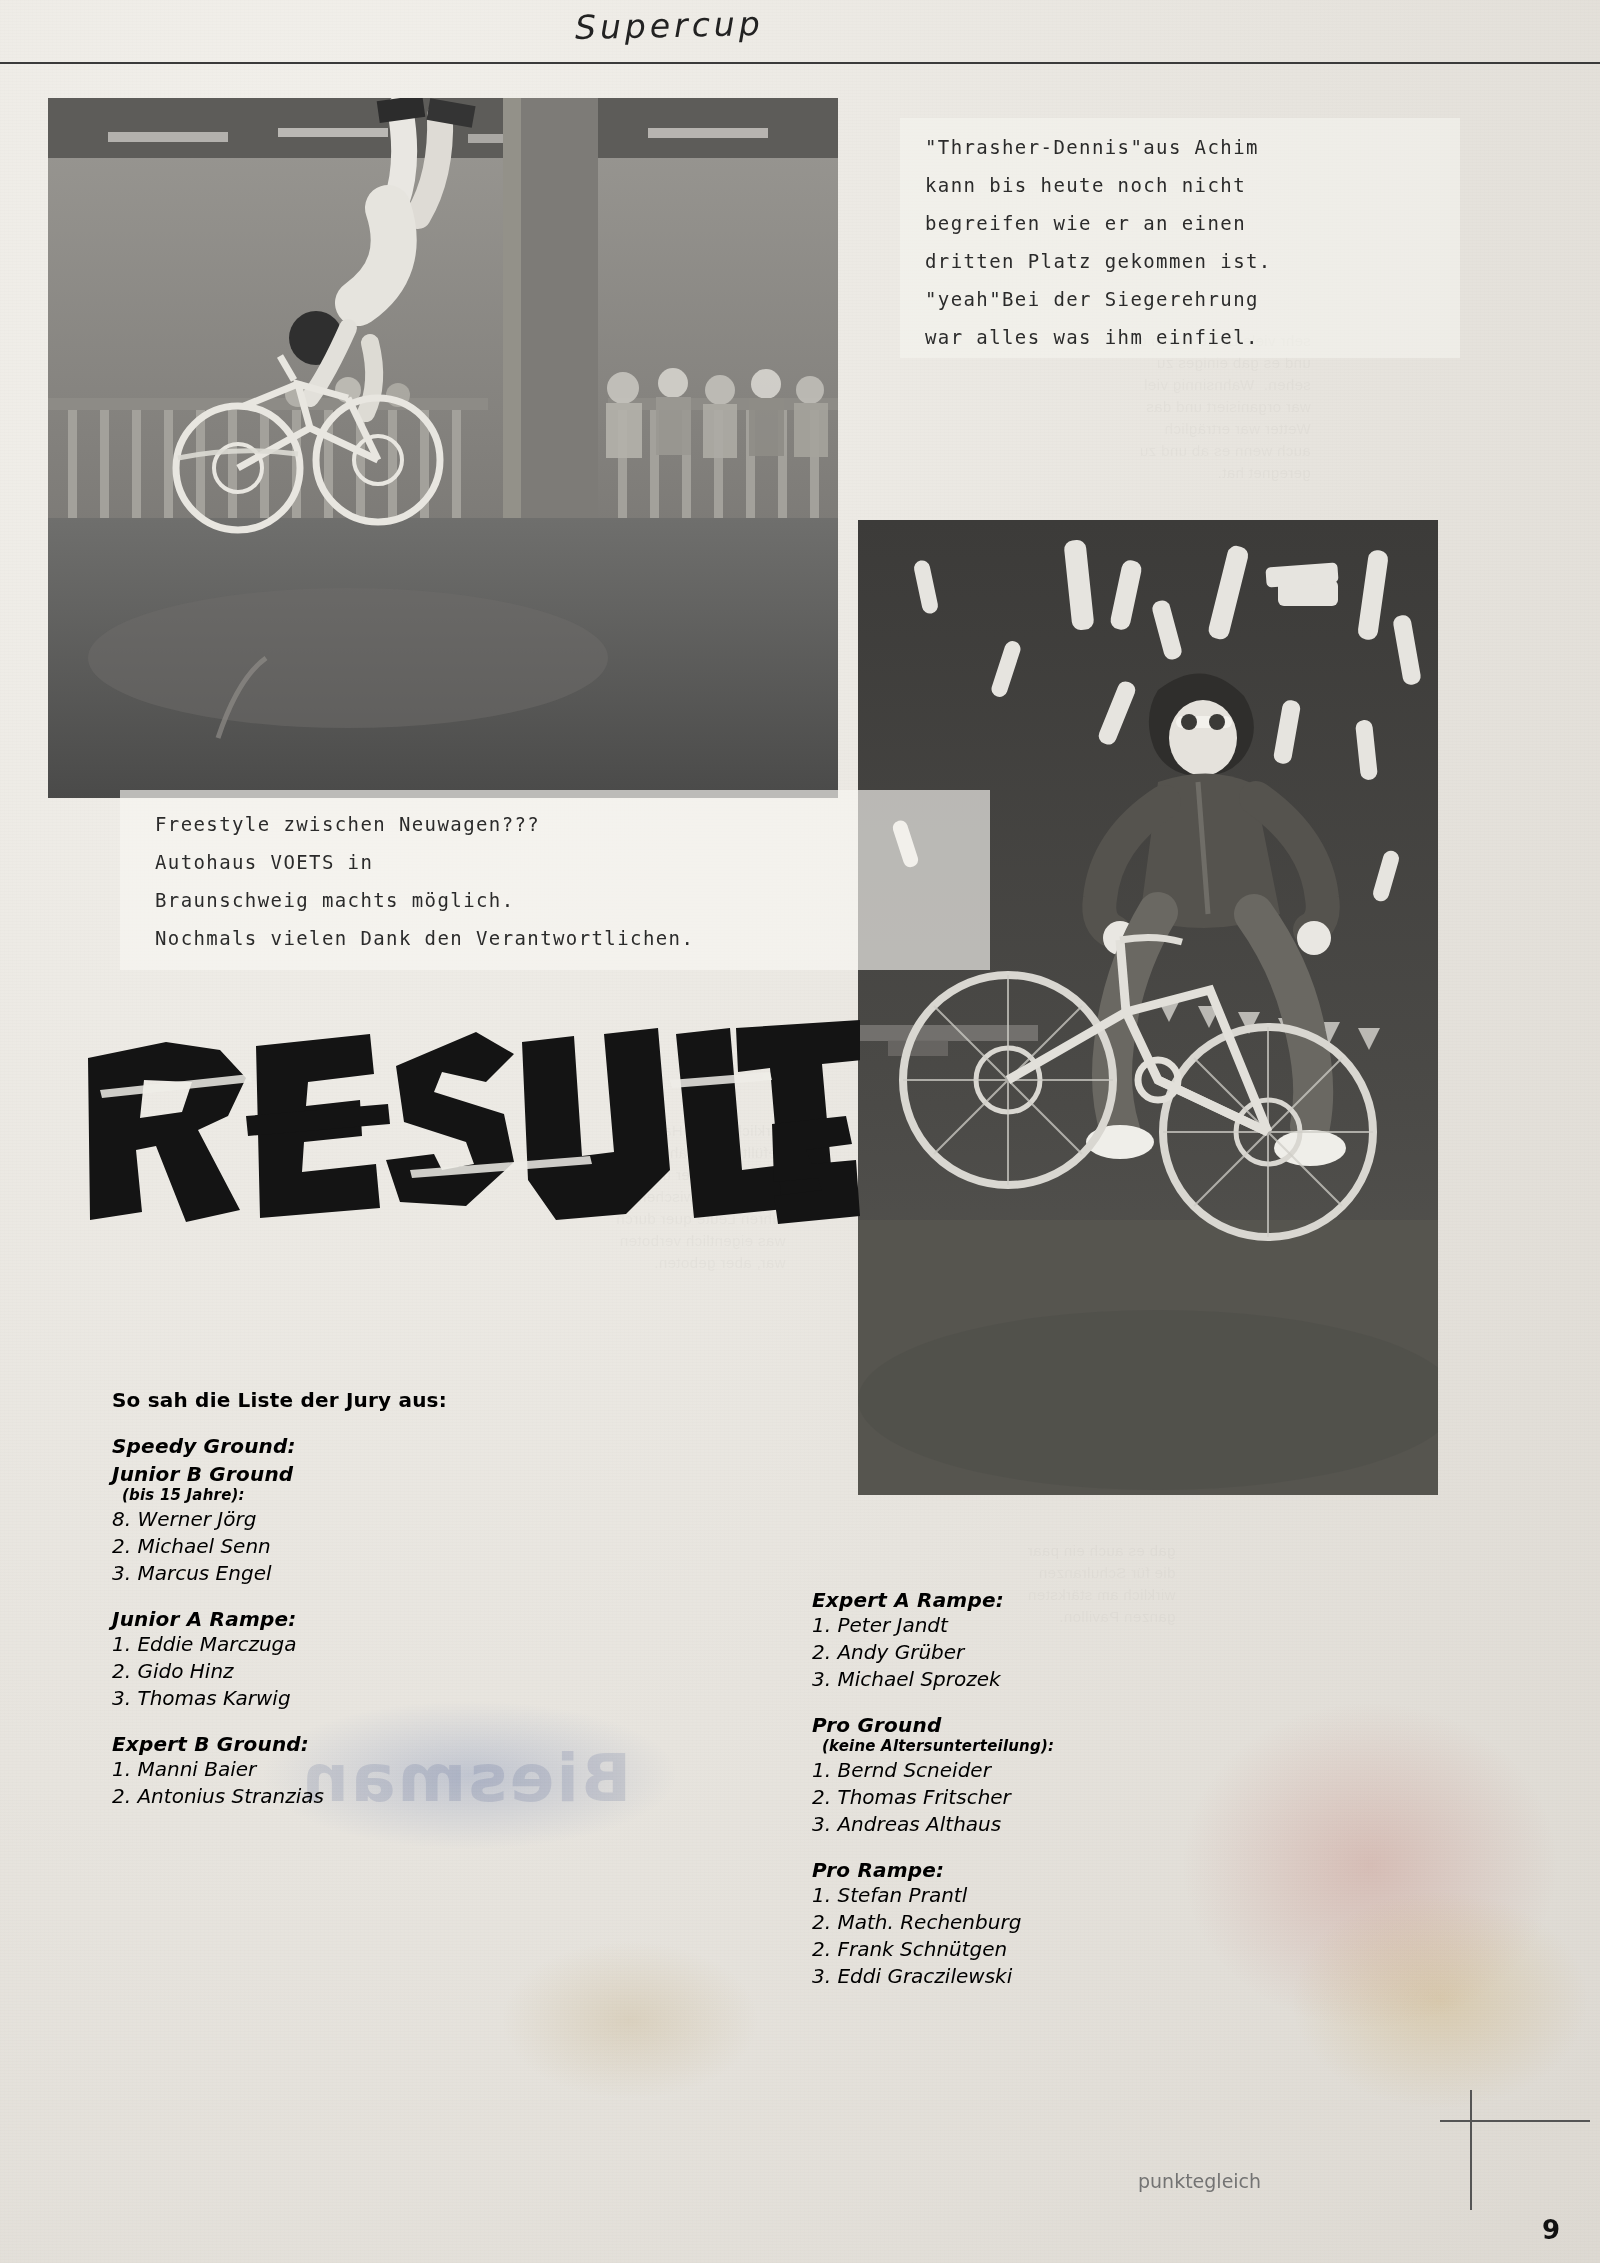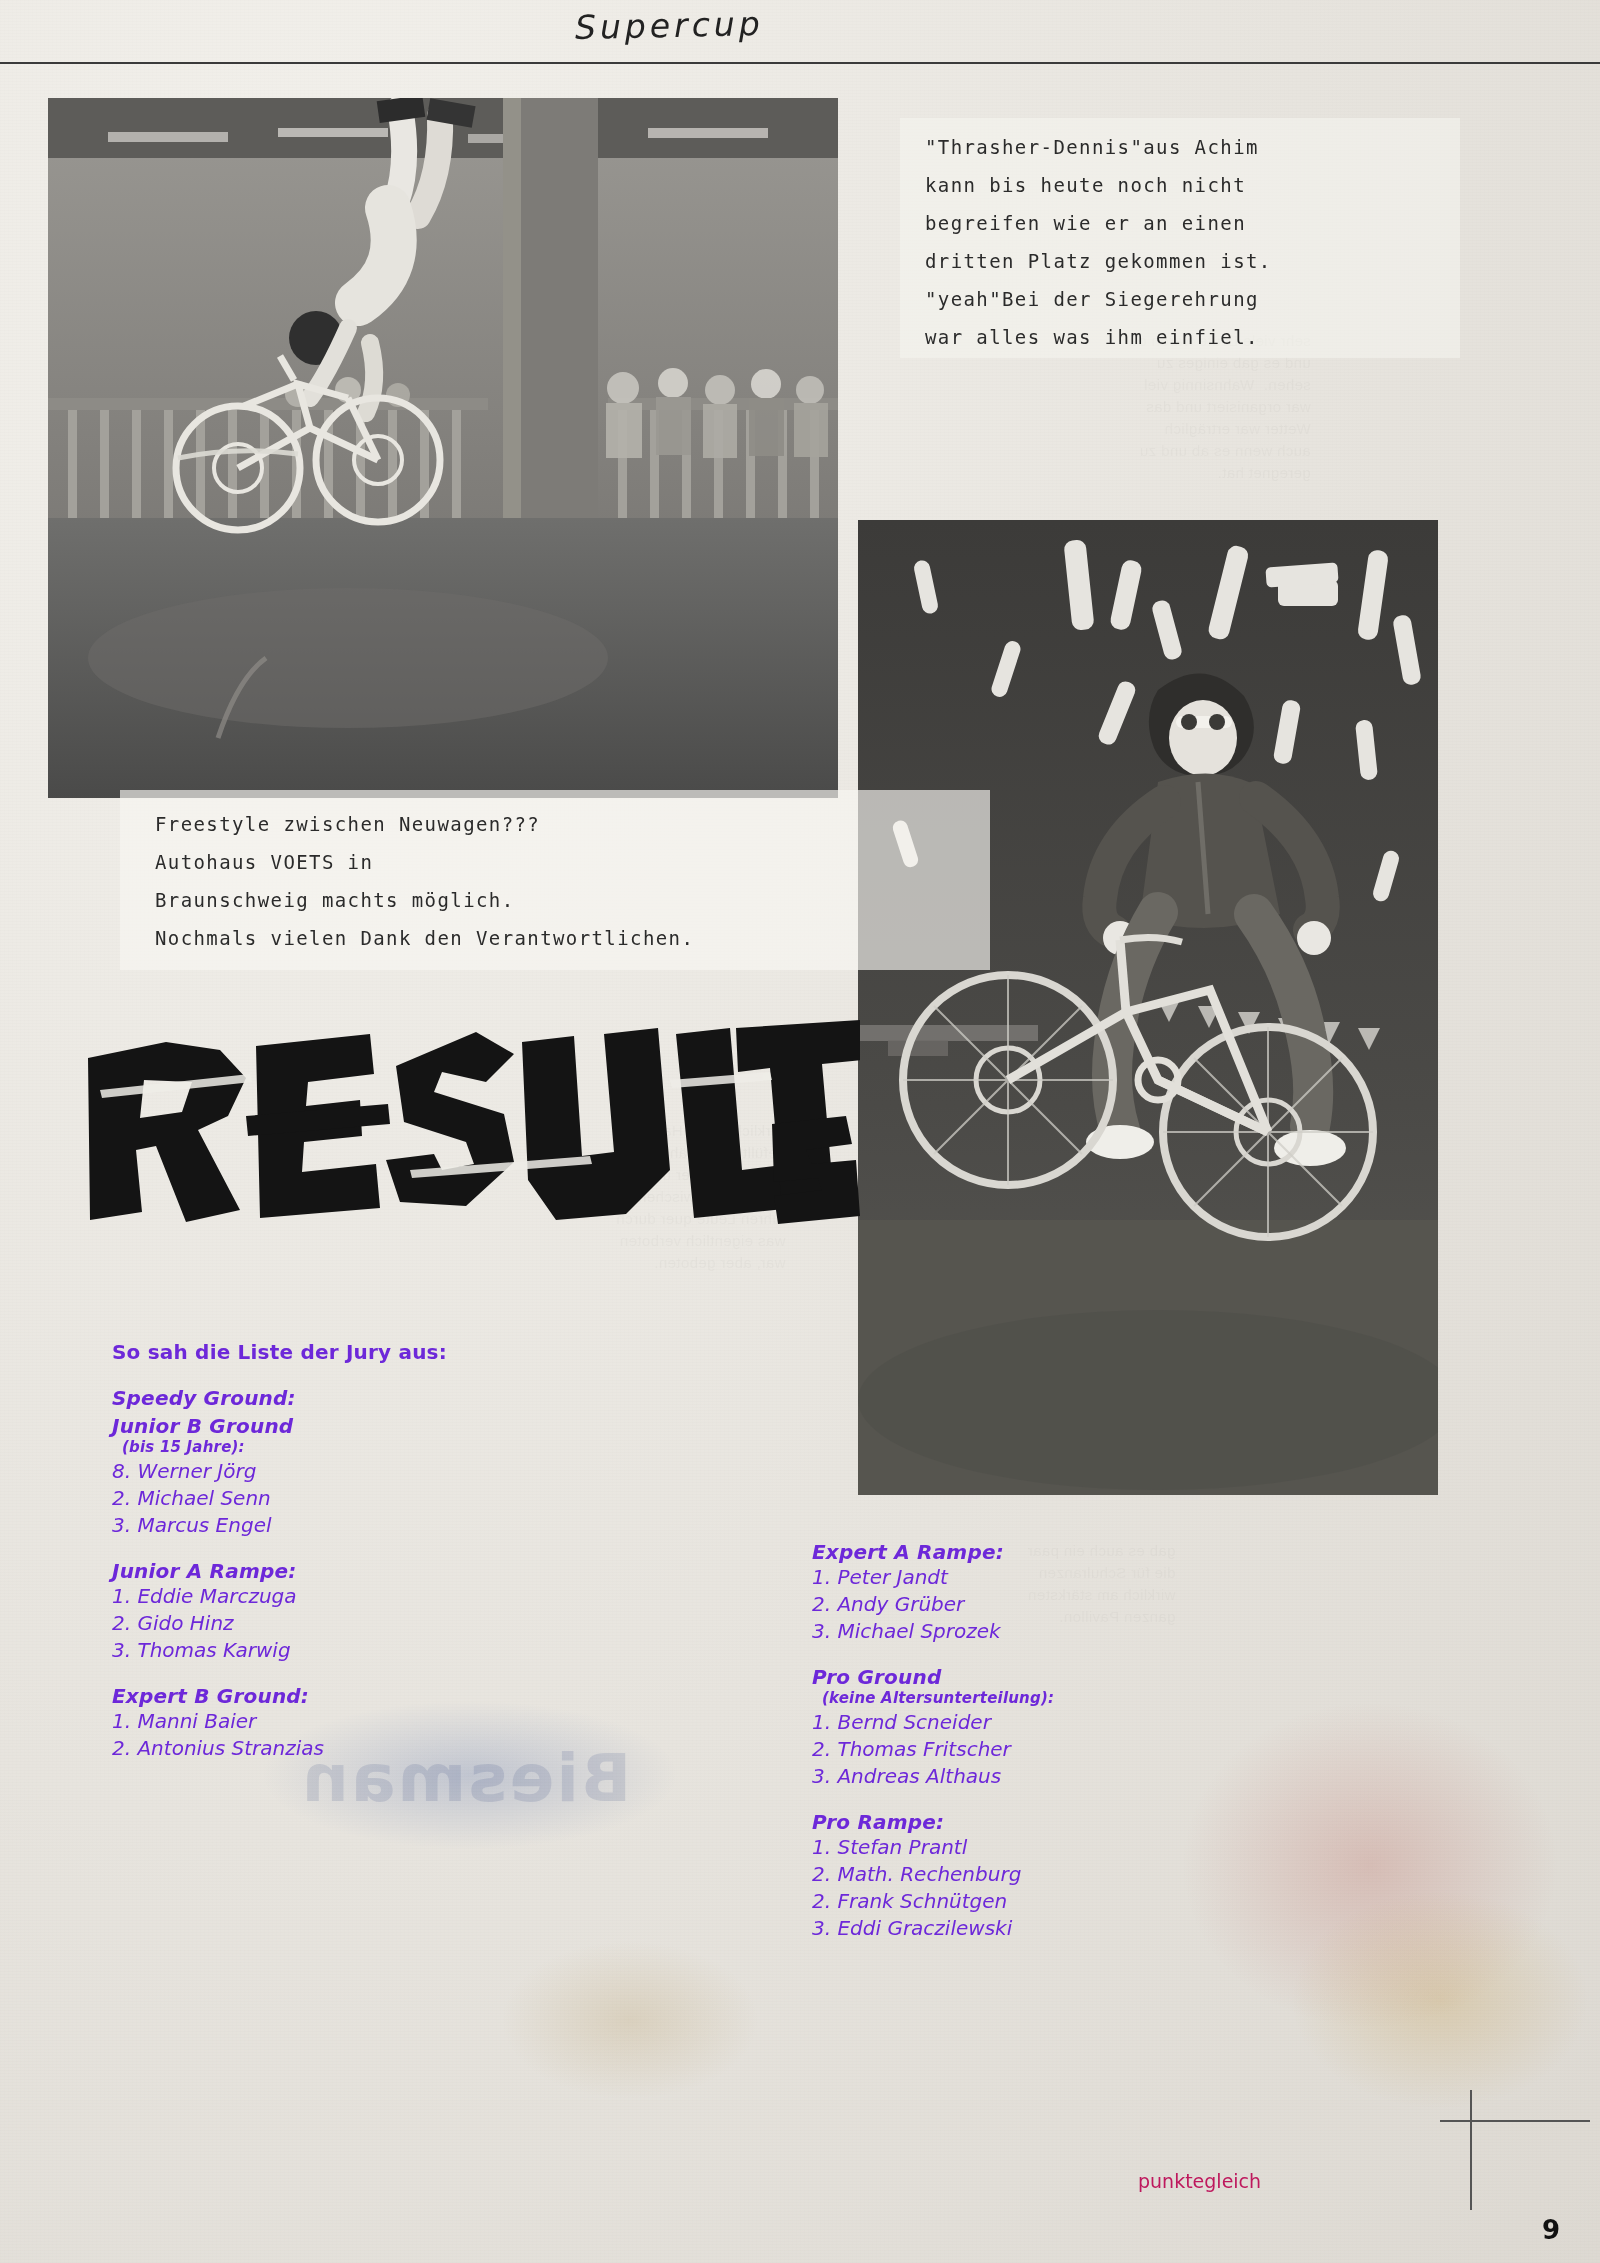--- a/index.html
+++ b/index.html
@@ -114,21 +114,22 @@
     top: 1020px;
     width: 790px;
     height: 215px;
   }
   #results-wrap svg { display:block; }
 
   
   .col {
     position: absolute;
     font-family: "DejaVu Sans", sans-serif;
-    color: #6d28d9;
+    color: #000000;
+    margin-top: 48px;
   }
   #colL { left: 112px; top: 1340px; width: 420px; }
   #colR { left: 812px; top: 1540px; width: 470px; }
 
   .lead {
     font-size: 20px;
     font-weight: 700;
     margin: 0 0 22px 0;
     letter-spacing: .2px;
   }
@@ -154,21 +155,21 @@
     line-height: 27px;
     white-space: nowrap;
   }
   .group { margin-bottom: 4px; font-style: italic; }
   .tied {
     position: absolute;
     left: 1138px;
     top: 2170px;
     font-size: 19px;
     font-family: "DejaVu Sans", sans-serif;
-    color: #be185d;
+    color: #737373;
   }
 
   
   #pagenum {
     position: absolute;
     right: 40px;
     bottom: 18px;
     font-family: "DejaVu Sans", sans-serif;
     font-weight: 700;
     font-size: 26px;

